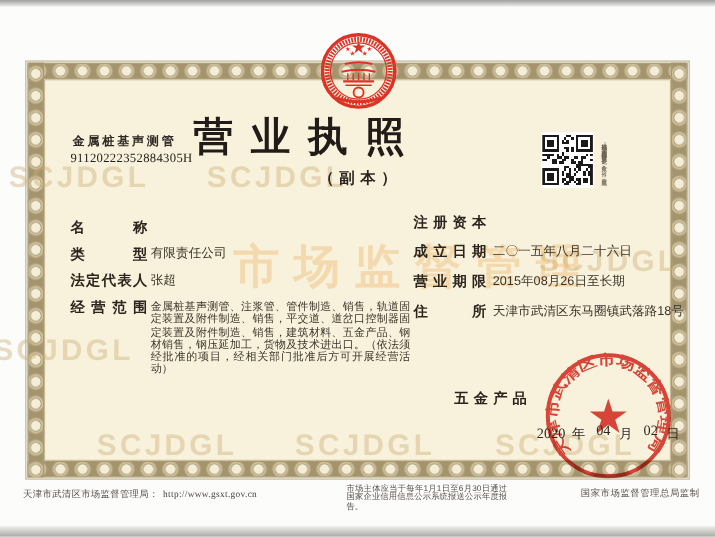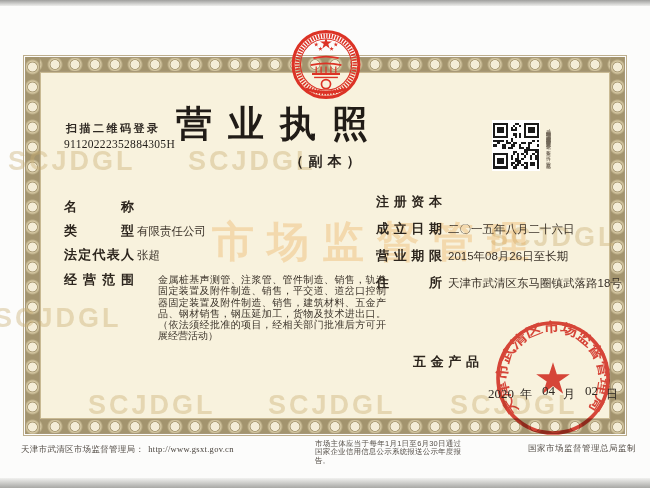--- a/index.html
+++ b/index.html
@@ -130,21 +130,21 @@
   </g>
   <g fill="#dc3326">
     <use href="#st" transform="translate(41,16) scale(0.18)"></use>
     <use href="#st" transform="translate(32.6,23.8) scale(0.068)"></use>
     <use href="#st" transform="translate(60.6,23.8) scale(0.068)"></use>
     <use href="#st" transform="translate(38.6,29.8) scale(0.068)"></use>
     <use href="#st" transform="translate(54.6,29.8) scale(0.068)"></use>
   </g>
 </svg>
 
-<div class="abs content credit-label">扫描二维码登录</div>
+<div class="abs content credit-label">金属桩基声测管</div>
 <div class="abs content credit-code">91120222352884305H</div>
 <div class="abs content doc-title">营业执照</div>
 <div class="abs content doc-subtitle">（副本）</div>
 
 <div class="abs content qr-box">
   <svg viewBox="0 0 21 21" shape-rendering="crispEdges" id="qrsvg">
     <g fill="#1a1a1a">
       <rect x="0" y="0" width="7" height="1"></rect>
         <rect x="0" y="6" width="7" height="1"></rect>
       <rect x="0" y="1" width="1" height="5"></rect>
@@ -277,21 +277,21 @@
   <span class="flabel w70">名称</span>
 </div>
 <div class="row left-row" style="top:224px;">
   <span class="flabel w70">类型</span>
   <span class="fvalue">有限责任公司</span>
 </div>
 <div class="row left-row" style="top:248px;">
   <span class="flabel w70">法定代表人</span>
   <span class="fvalue">张超</span>
 </div>
-<div class="row left-row" style="top:273px;gap:21px;">
+<div class="row left-row" style="top:273px;">
   <span class="flabel w70">经营范围</span>
   <span class="fvalue scope-value">金属桩基声测管、注浆管、管件制造、销售，轨道固定装置及附件制造、销售，平交道、道岔口控制器固定装置及附件制造、销售，建筑材料、五金产品、钢材销售，钢压延加工，货物及技术进出口。（依法须经批准的项目，经相关部门批准后方可开展经营活动）</span>
 </div>
 
 <div class="row right-row" style="top:195px;">
   <span class="flabel w66">注册资本</span>
 </div>
 <div class="row right-row" style="top:222px;">
   <span class="flabel w66">成立日期</span>
   <span class="fvalue">二〇一五年八月二十六日</span>

